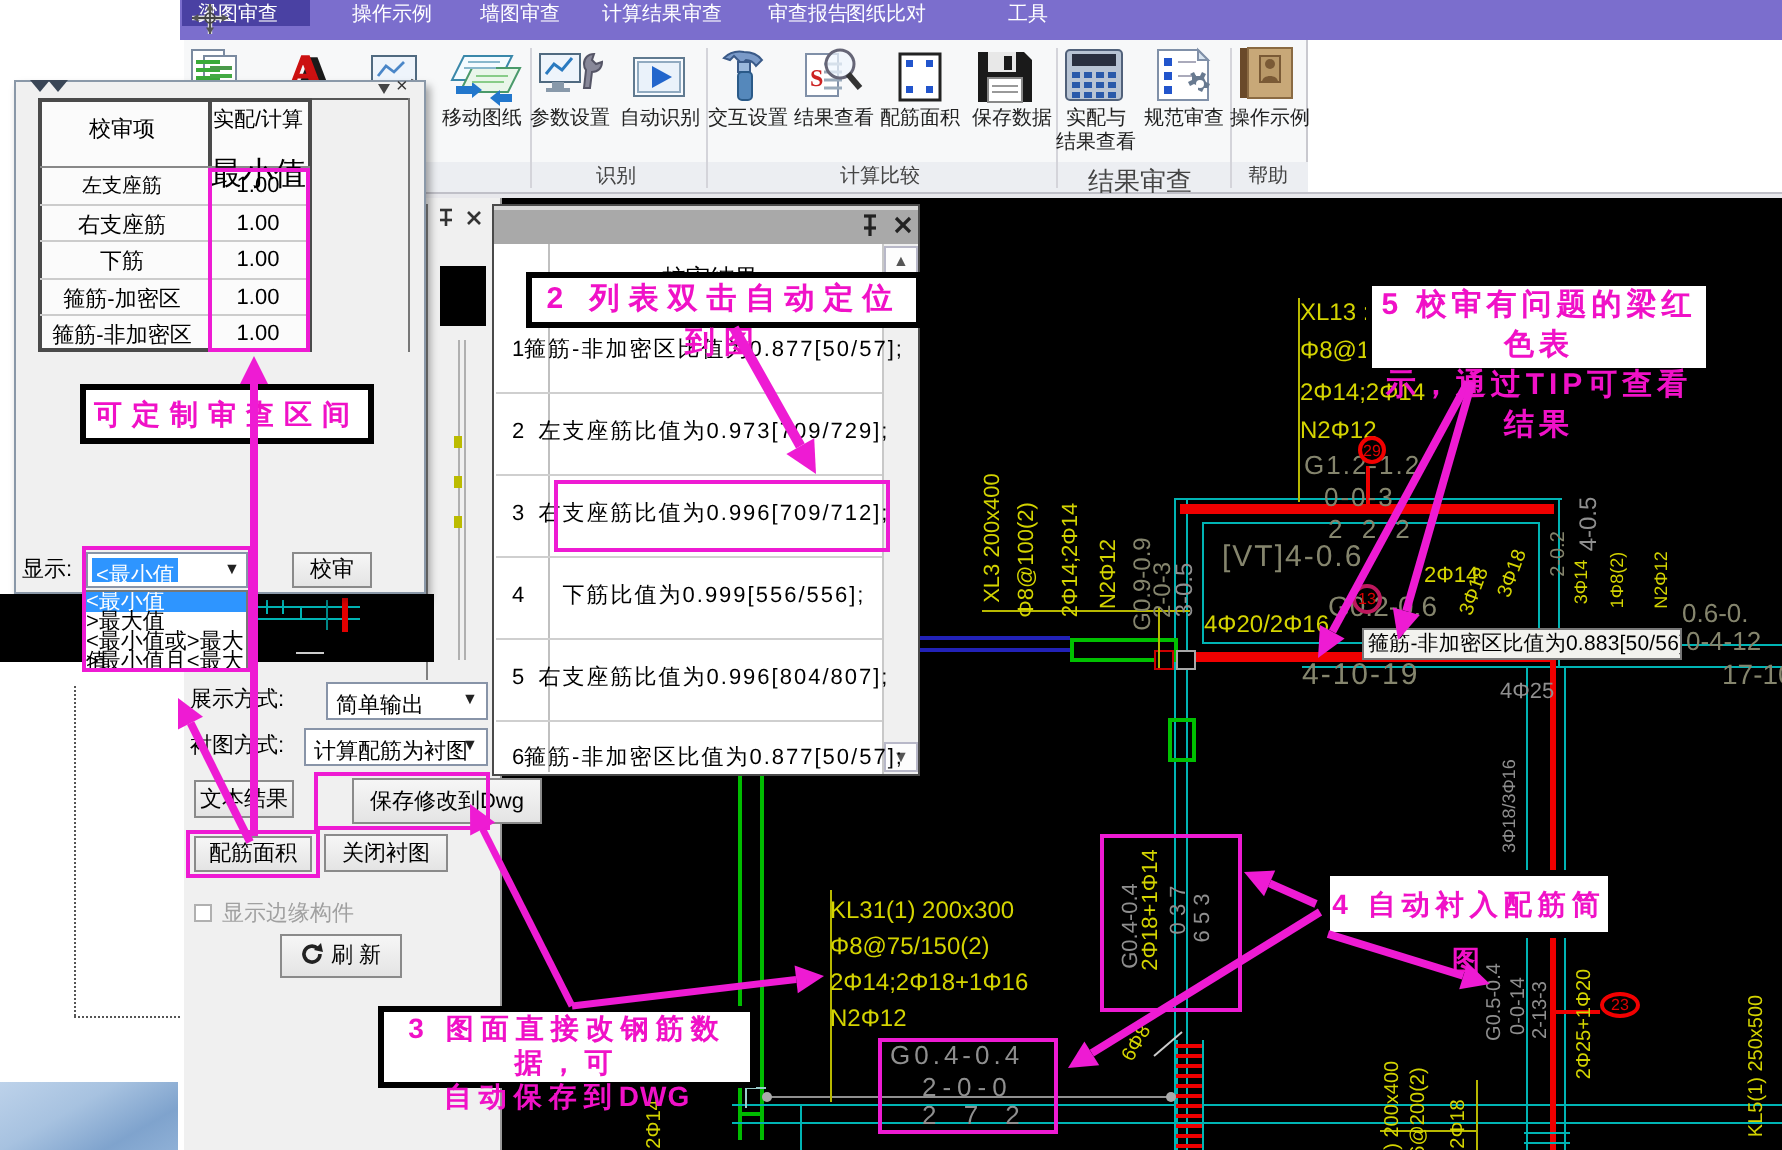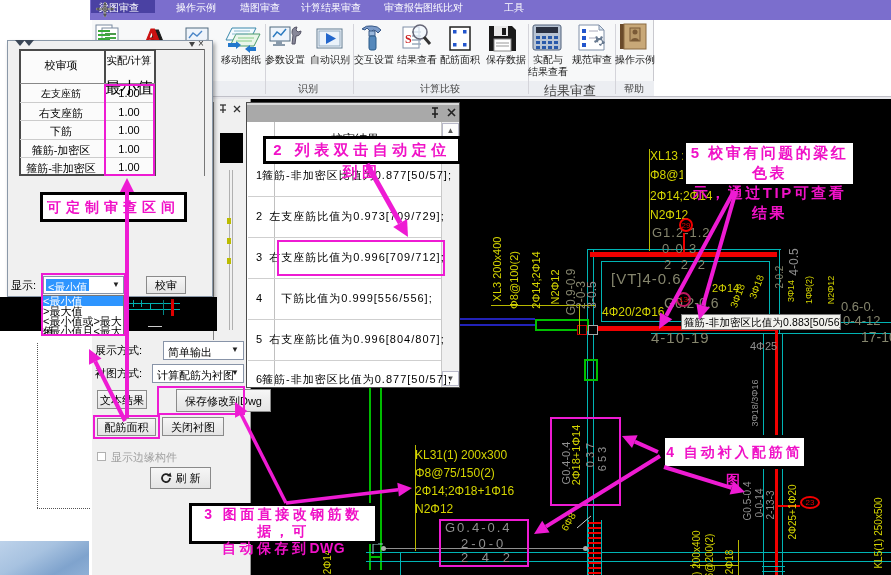--- a/index.html
+++ b/index.html
@@ -237,21 +237,21 @@
 <div class="t ol" style="left:843px;top:314px;font-size:13px;">0-4-12</div>
 <div class="t ol" style="left:841px;top:300px;font-size:13px;">0.6-0.</div>
 <div class="t yl" style="left:712px;top:283px;font-size:11px;">2Φ14</div>
 <div class="t gy" style="left:750px;top:341px;font-size:11px;">4Φ25</div>
 <div class="t yl" style="left:415px;top:449px;font-size:12px;">KL31(1) 200x300</div>
 <div class="t yl" style="left:415px;top:467px;font-size:12px;">Φ8@75/150(2)</div>
 <div class="t yl" style="left:415px;top:485px;font-size:12px;">2Φ14;2Φ18+1Φ16</div>
 <div class="t yl" style="left:415px;top:503px;font-size:12px;">N2Φ12</div>
 <div class="t gy" style="left:445px;top:521px;font-size:13px;letter-spacing:2px">G0.4-0.4</div>
 <div class="t gy" style="left:461px;top:537px;font-size:13px;letter-spacing:3px">2-0-0</div>
-<div class="t gy" style="left:461px;top:551px;font-size:13px;letter-spacing:5px">2 4 2</div>
+<div class="t gy" style="left:461px;top:551px;font-size:13px;letter-spacing:5px">2 7 2</div>
 <div class="v yl" style="left:497px;top:269px;font-size:11px">XL3 200x400</div>
 <div class="v yl" style="left:514px;top:280px;font-size:11px">Φ8@100(2)</div>
 <div class="v yl" style="left:536px;top:280px;font-size:11px">2Φ14;2Φ14</div>
 <div class="v yl" style="left:555px;top:287px;font-size:11px">N2Φ12</div>
 <div class="v ol" style="left:571px;top:292px;font-size:12px">G0.9-0.9</div>
 <div class="v ol" style="left:581px;top:295px;font-size:12px">2-0-3</div>
 <div class="v gy" style="left:592px;top:295px;font-size:12px">3-0.5</div>
 <div class="v gy" style="left:794px;top:262px;font-size:12px">4-0.5</div>
 <div class="v ol" style="left:780px;top:277px;font-size:10px">2-0.2</div>
 <div class="v yl" style="left:791px;top:291px;font-size:9px">3Φ14</div>
@@ -290,21 +290,21 @@
 <div class="cmb" style="left:152px;top:364px;width:92px;height:19px">
     <span style="position:absolute;left:4px;top:3px">计算配筋为衬图</span>
     <span class="arr">▼</span>
   </div>
 <div class="btn" style="left:97px;top:390px;width:50px;height:19px;line-height:18px">文本结果</div>
 <div class="btn" style="left:176px;top:389px;width:95px;height:23px;line-height:22px">保存修改到Dwg</div>
 <div class="btn" style="left:97px;top:418px;width:59px;height:18px;line-height:17px">配筋面积</div>
 <div class="btn" style="left:162px;top:417px;width:62px;height:19px;line-height:18px">关闭衬图</div>
 <div class="a" style="left:97px;top:452px;width:9px;height:9px;background:#fff;border:1px solid #b0b0b0"></div>
 <div class="t" style="left:111px;top:452px;font-size:11px;color:#a0a0a0">显示边缘构件</div>
-<div class="btn" style="left:150px;top:467px;width:61px;height:22px;line-height:21px;font-size:11px"><svg width="12" height="12" style="vertical-align:-2px">
+<div class="btn" style="left:140px;top:467px;width:61px;height:22px;line-height:21px;font-size:11px"><svg width="12" height="12" style="vertical-align:-2px">
       <path d="M10 6 a4 4 0 1 1 -1.2 -2.8" fill="none" stroke="#222" stroke-width="1.8"></path>
       <polygon points="10.5,0.5 11.5,5 7,4" fill="#222"></polygon>
     </svg> 刷 新</div>
 <div class="a" style="left:213px;top:102px;width:33px;height:238px;background:#f0f0f0;border-left:1px solid #808080"></div>
 <svg class="a" style="left:218px;top:104px" width="26" height="11">
     <g stroke="#333" stroke-width="1.3" fill="none">
       <line x1="5" y1="1" x2="5" y2="6"></line>
       <line x1="2" y1="1" x2="8" y2="1"></line>
       <line x1="2" y1="6" x2="8" y2="6"></line>
       <line x1="5" y1="6" x2="5" y2="9"></line>

